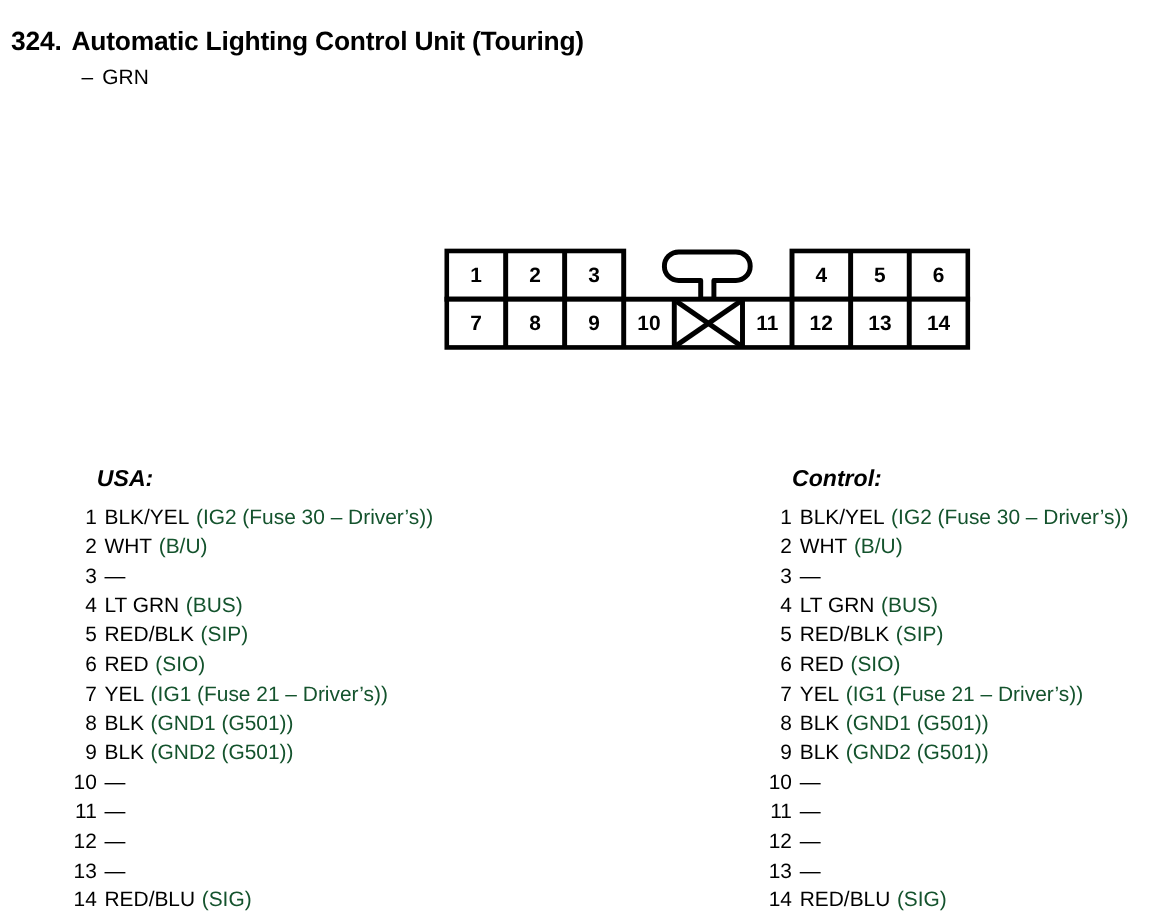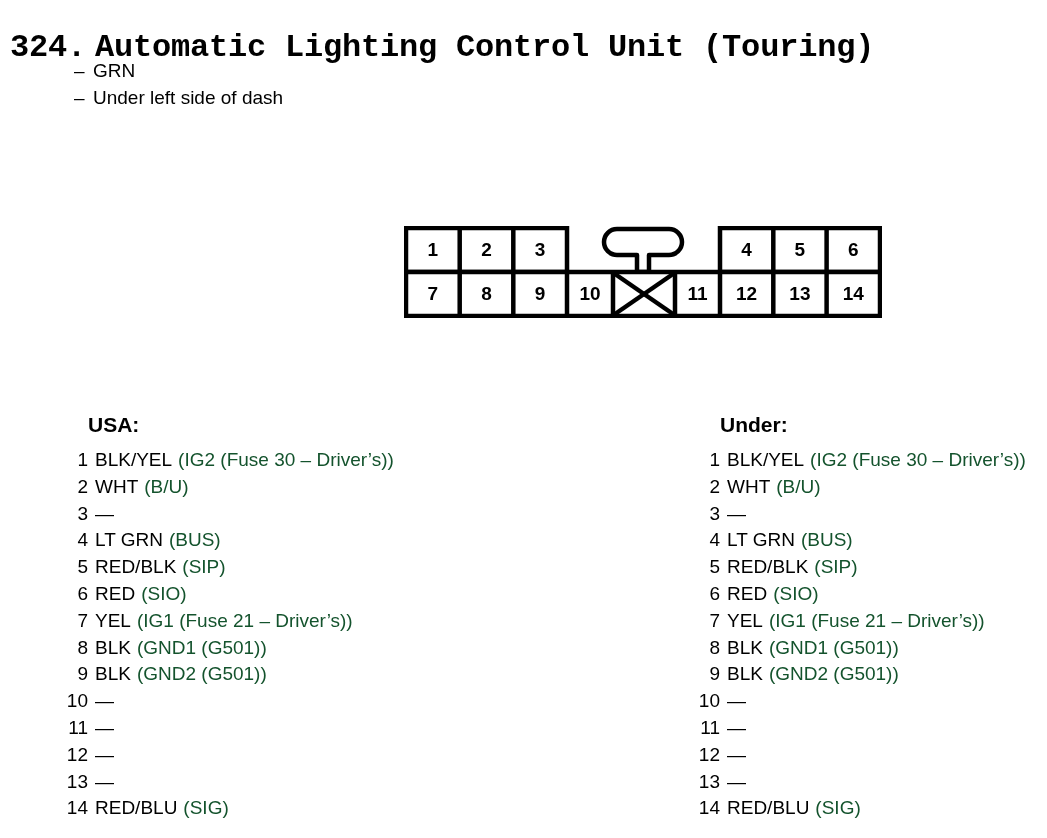--- a/index.html
+++ b/index.html
@@ -15,26 +15,25 @@
     font-family: "Liberation Sans", sans-serif;
     color: #000000;
     overflow: hidden;
   }
 
   
   #page-title {
     position: absolute;
     left: 10px;
     top: 9px;
-    font-size: 32px;
+    font-size: 24px;
     font-weight: bold;
     letter-spacing: -0.2px;
     white-space: nowrap;
     line-height: 1.1;
-    font-family: Liberation Mono, monospace;
   }
   #title-number {
     margin-right: 9px;
   }
 
   #notes-list {
     position: absolute;
     left: 74px;
     top: 57px;
     list-style: none;
@@ -75,22 +74,23 @@
   .pin-column {
     position: absolute;
     top: 408px;
   }
   #column-usa    { left: 62px; }
   #column-canada { left: 694px; }
 
   .column-heading {
     font-size: 21px;
     font-weight: bold;
-    margin: 4px 0 9px 26px;
+    margin: 15px 0 9px 26px;
     line-height: 26px;
+    font-style: italic;
   }
 
   .pin-list {
     list-style: none;
     margin: 0;
     padding: 0;
     font-size: 19px;
     line-height: 26.8px;
   }
   .pin-row {
@@ -117,21 +117,20 @@
 </style>
 </head>
 <body>
 
 <h1 id="page-title">
   <span id="title-number">324.</span><span>Automatic Lighting Control Unit (Touring)</span>
 </h1>
 
 <ul id="notes-list">
     <li><span class="note-dash">–</span><span>GRN</span></li>
-    <li><span class="note-dash">–</span><span>Under left side of dash</span></li>
   </ul>
 
 <div id="connector-diagram">
   <svg id="connector-svg" width="478" height="92" viewBox="0 0 478 92" xmlns="http://www.w3.org/2000/svg">
 
     <g>
       <rect x="2" y="2" width="161" height="44" fill="#ffffff" stroke="#000000" stroke-width="4.5"></rect>
       <line x1="55.7" y1="2" x2="55.7" y2="46" stroke="#000000" stroke-width="4.5"></line>
       <line x1="109.3" y1="2" x2="109.3" y2="46" stroke="#000000" stroke-width="4.5"></line>
     </g>
@@ -208,21 +207,21 @@
       <li class="pin-row"><span class="pin-num">9</span><span class="pin-wire">BLK</span><span class="pin-fn">(GND2 (G501))</span></li>
       <li class="pin-row"><span class="pin-num">10</span><span class="pin-empty">—</span></li>
       <li class="pin-row"><span class="pin-num">11</span><span class="pin-empty">—</span></li>
       <li class="pin-row"><span class="pin-num">12</span><span class="pin-empty">—</span></li>
       <li class="pin-row"><span class="pin-num">13</span><span class="pin-empty">—</span></li>
       <li class="pin-row"><span class="pin-num">14</span><span class="pin-wire">RED/BLU</span><span class="pin-fn">(SIG)</span></li>
     </ul>
 </div>
 
 <div class="pin-column" id="column-canada">
-  <div class="column-heading">Under:</div>
+  <div class="column-heading">Control:</div>
   <ul class="pin-list">
       <li class="pin-row"><span class="pin-num">1</span><span class="pin-wire">BLK/YEL</span><span class="pin-fn">(IG2 (Fuse 30 – Driver’s))</span></li>
       <li class="pin-row"><span class="pin-num">2</span><span class="pin-wire">WHT</span><span class="pin-fn">(B/U)</span></li>
       <li class="pin-row"><span class="pin-num">3</span><span class="pin-empty">—</span></li>
       <li class="pin-row"><span class="pin-num">4</span><span class="pin-wire">LT GRN</span><span class="pin-fn">(BUS)</span></li>
       <li class="pin-row"><span class="pin-num">5</span><span class="pin-wire">RED/BLK</span><span class="pin-fn">(SIP)</span></li>
       <li class="pin-row"><span class="pin-num">6</span><span class="pin-wire">RED</span><span class="pin-fn">(SIO)</span></li>
       <li class="pin-row"><span class="pin-num">7</span><span class="pin-wire">YEL</span><span class="pin-fn">(IG1 (Fuse 21 – Driver’s))</span></li>
       <li class="pin-row"><span class="pin-num">8</span><span class="pin-wire">BLK</span><span class="pin-fn">(GND1 (G501))</span></li>
       <li class="pin-row"><span class="pin-num">9</span><span class="pin-wire">BLK</span><span class="pin-fn">(GND2 (G501))</span></li>

